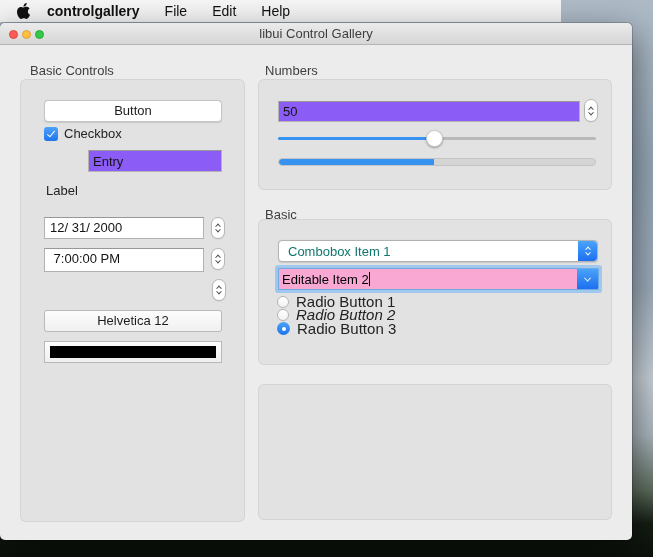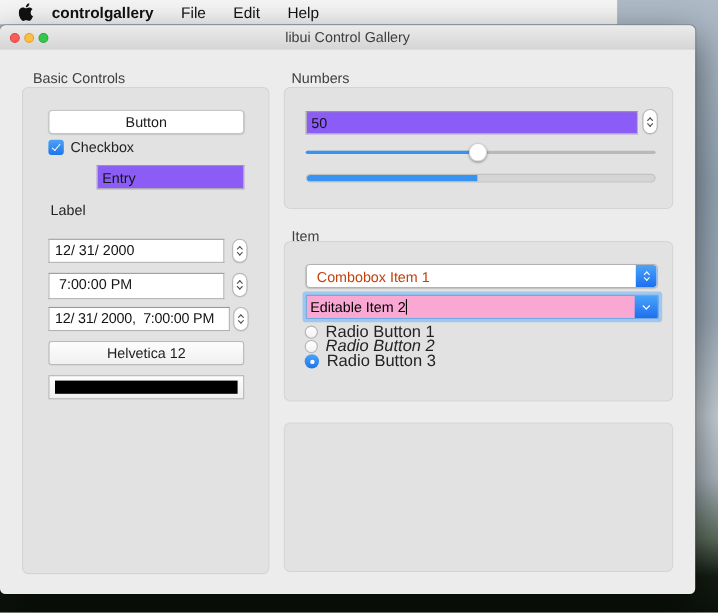--- a/index.html
+++ b/index.html
@@ -65,21 +65,21 @@
   
   .slider-track { background:#b9b9b9; border-radius:2px; }
   .slider-fill { position:absolute; left:0; top:0; height:100%; background:#3693f2; border-radius:2px; }
   .slider-thumb { position:absolute; top:-7px; width:17px; height:17px; border-radius:50%;
     background:#fff; border:0.5px solid rgba(0,0,0,0.18); box-shadow:0 1px 2px rgba(0,0,0,0.35); }
   .progress-track { background:#d5d5d5; border:1px solid #c3c3c3; border-radius:4px; overflow:hidden; }
   .progress-fill { height:100%; background:#3693f2; border-radius:3px 0 0 3px; }
   
   .combobox { background:#fff; border:1px solid #b2b2b2; border-radius:4px;
     box-shadow:0 0.5px 1px rgba(0,0,0,0.12); overflow:hidden; display:flex;
-    align-items:center; font-size:13px; color:#c2410c; }
+    align-items:center; font-size:13px; color:#0f766e; }
   .combobox .cb-text { flex:1; padding-left:9px; }
   .cb-arrows { width:19px; align-self:stretch; background:linear-gradient(#4aa3f9,#1d6ff0);
     border-radius:0 3px 3px 0; display:flex; flex-direction:column; align-items:center;
     justify-content:center; gap:2px; }
   .editcombo { background:#f9a8d4; border:1px solid #6fa9e0; display:flex; align-items:center;
     font-size:13px; color:#000; border-radius:1px;
     box-shadow:0 0 0 3px rgba(106,177,248,0.55); }
   .editcombo .ec-text { flex:1; padding-left:3px; white-space:pre; }
   .caret { display:inline-block; width:1px; height:14px; background:#000; vertical-align:-2px; }
   .ec-btn { width:21px; align-self:stretch; background:linear-gradient(#4aa3f9,#1d6ff0);
@@ -150,21 +150,20 @@
       <span class="chev up small"></span>
       <span class="chev down small"></span>
     </div>
 
     <div class="abs field" style="left:44px; top:225px; width:160px; height:24px;"> 7:00:00 PM</div>
     <div class="abs stepper" style="left:211px; top:225px; width:14px; height:22px;">
       <span class="chev up small"></span>
       <span class="chev down small"></span>
     </div>
 
-    <div class="abs field" style="left:44px; top:256px; width:165px; height:22px; letter-spacing:-0.2px;">12/ 31/ 2000,  7:00:00 PM</div>
     <div class="abs stepper" style="left:212px; top:256px; width:14px; height:22px;">
       <span class="chev up small"></span>
       <span class="chev down small"></span>
     </div>
 
     <div class="abs bevelbtn" style="left:44px; top:287px; width:178px; height:22px;">Helvetica 12</div>
 
     <div class="abs colorwell" style="left:44px; top:318px; width:178px; height:22px;">
       <div class="swatch" style="background: rgb(0, 0, 0);"></div>
     </div>
@@ -182,21 +181,21 @@
 
     <div class="abs slider-track" style="left:278px; top:114px; width:318px; height:3px;">
       <div class="slider-fill" style="width: 49%; background: rgb(54, 147, 242);"></div>
       <div class="slider-thumb" style="left: calc(49% - 8px);"></div>
     </div>
 
     <div class="abs progress-track" style="left:278px; top:135px; width:318px; height:8px;">
       <div class="progress-fill" style="width: 49%; background: rgb(54, 147, 242);"></div>
     </div>
 
-    <div class="abs seclabel" style="left:265px; top:184px;">Item</div>
+    <div class="abs seclabel" style="left:265px; top:184px;">Basic</div>
     <div class="abs groupbox" style="left:258px; top:196px; width:354px; height:146px;"></div>
 
     <div class="abs combobox" style="left:278px; top:217px; width:320px; height:22px;">
       <span class="cb-text">Combobox Item 1</span>
       <span class="cb-arrows">
         <span class="chev up small white"></span>
         <span class="chev down small white"></span>
       </span>
     </div>
 

